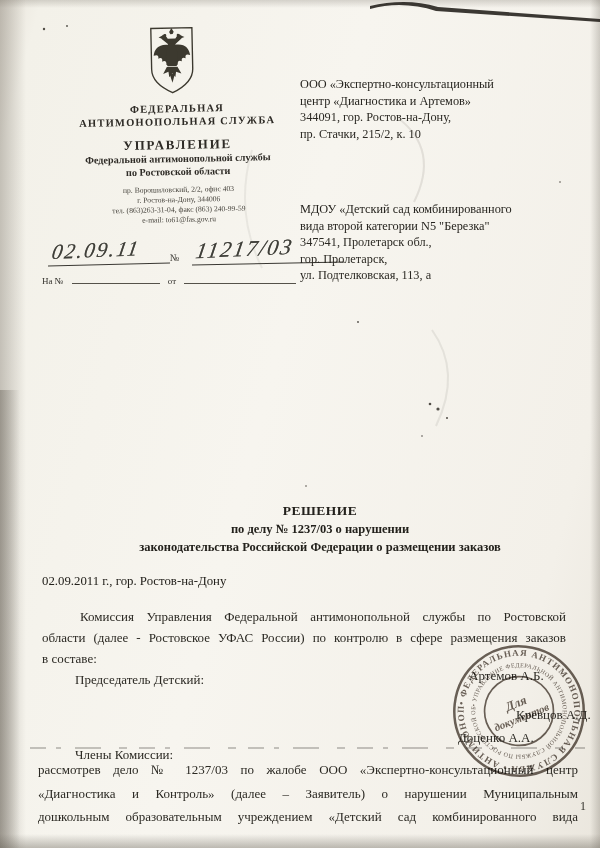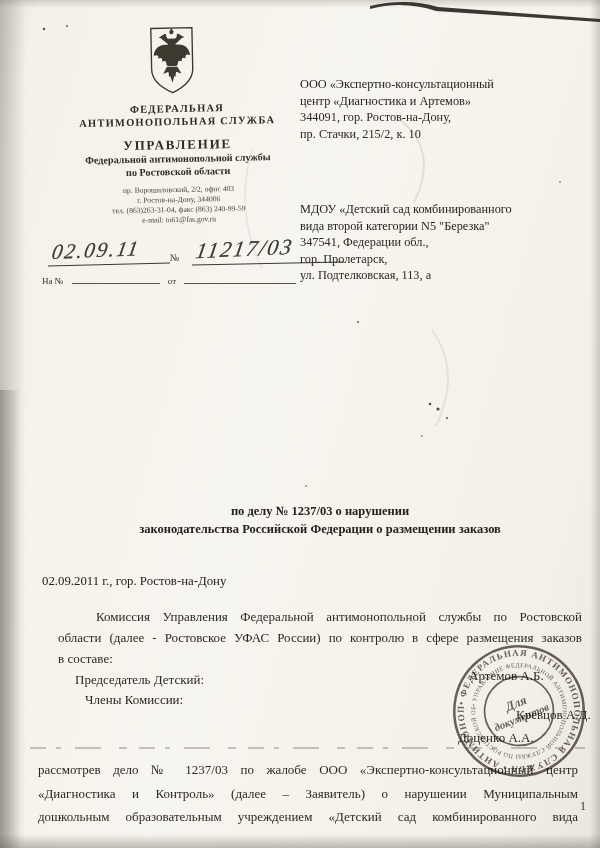--- a/index.html
+++ b/index.html
@@ -35,26 +35,26 @@
   .rec-name{font-weight:normal;color:#26241f;}
 
   
   .title-block{left:90px;top:502px;width:460px;line-height:18px;}
   .title-main{font-size:13.5px;font-weight:bold;letter-spacing:.5px;color:#23211c;}
   .title-sub{font-size:12.5px;font-weight:bold;color:#23211c;}
   .date-place{left:42px;top:574px;font-size:12.8px;font-weight:normal;color:#23211c;}
 
   
   .para{font-size:13px;color:#2b2923;}
-  .intro{left:42px;top:606px;width:524px;line-height:21px;margin-left:16px;}
+  .intro{left:42px;top:606px;width:524px;line-height:21px;}
   .jline{text-align:justify;text-align-last:justify;}
   .indent{text-indent:38px;}
   .roles{font-size:13px;}
   .lbl-chair{left:75px;top:672px;}
-  .lbl-members{left:75px;top:692px;margin-left:10px;}
+  .lbl-members{left:75px;top:747px;}
   .name-chair{left:469px;top:668px;}
   .name-m1{left:481px;top:707px;margin-left:35px;}
   .name-m2{left:458px;top:730px;}
   .body-para{left:38px;top:758px;width:540px;line-height:23.5px;}
   .page-num{left:580px;top:799px;font-size:12px;color:#35332d;}
 
   
   .stamp{left:446px;top:638px;width:146px;height:146px;opacity:.82;mix-blend-mode:multiply;transform:rotate(6deg);z-index:3;}
   .stamp text{fill:#4c4138;}
 
@@ -118,26 +118,27 @@
   <div class="abs recipient rec1">
     <div class="rec-name">ООО «Экспертно-консультационный</div>
     <div class="rec-name">центр «Диагностика и Артемов»</div>
     <div>344091, гор. Ростов-на-Дону,</div>
     <div>пр. Стачки, 215/2, к. 10</div>
   </div>
 
   <div class="abs recipient rec2">
     <div class="rec-name">МДОУ «Детский сад комбинированного</div>
     <div class="rec-name">вида второй категории N5 "Березка"</div>
-    <div>347541, Федерации обл.,</div>
+    <div>347541, Пролетарск обл.,</div>
     <div>гор. Пролетарск,</div>
     <div>ул. Подтелковская, 113, а</div>
   </div>
 
   <div class="abs title-block c">
+    <div class="title-main">РЕШЕНИЕ</div>
     <div class="title-sub">по делу № 1237/03 о нарушении</div>
     <div class="title-sub">законодательства Российской Федерации о размещении заказов</div>
   </div>
 
   <div class="abs date-place">02.09.2011 г., гор. Ростов-на-Дону</div>
 
   <div class="abs para intro">
     <div class="jline indent">Комиссия Управления Федеральной антимонопольной службы по Ростовской</div>
     <div class="jline">области (далее - Ростовское УФАС России) по контролю в сфере размещения заказов</div>
     <div>в составе:</div>

